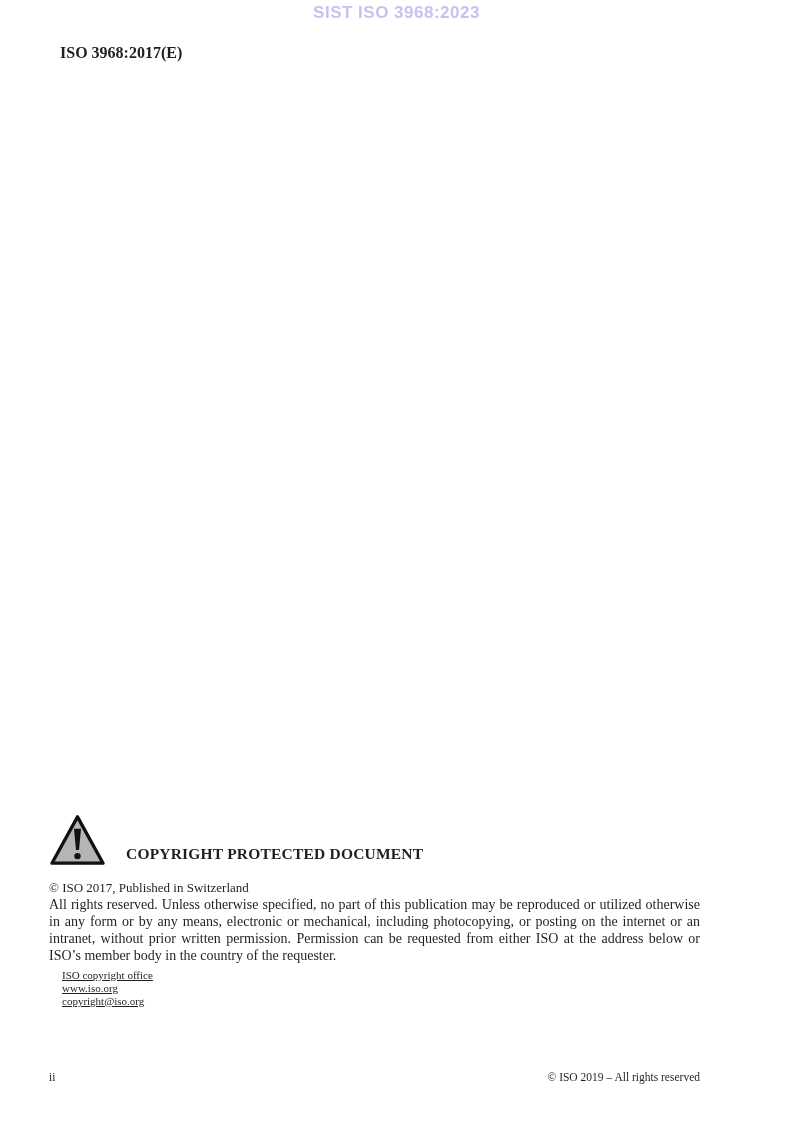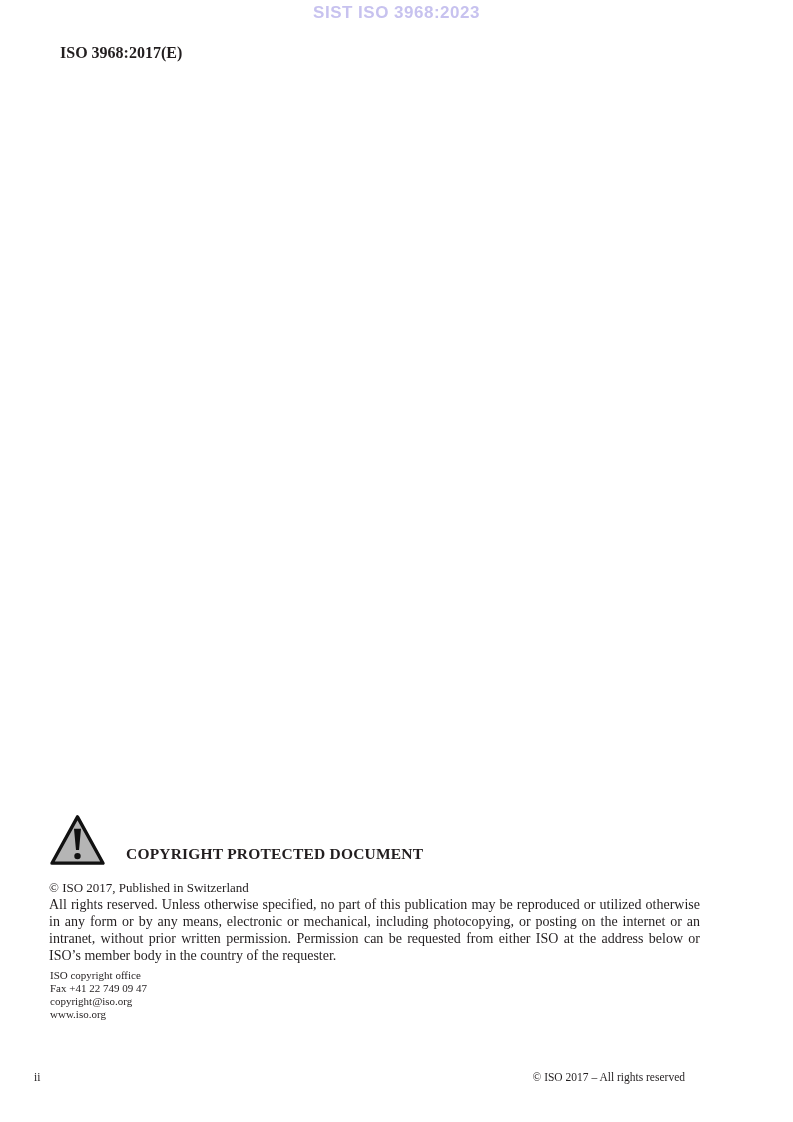--- a/index.html
+++ b/index.html
@@ -36,26 +36,26 @@
   .copyright-heading {
     font-weight: bold; font-size: 15.5px; letter-spacing: 0.2px;
     margin-left: 20px; padding-bottom: 4px;
   }
   .publish-line { margin-top: 13px; font-size: 13px; }
   .rights-paragraph {
     margin-top: 0; font-size: 14px; line-height: 17px;
     text-align: justify;
   }
   .address {
-    margin-top: 5px; margin-left: 1px;
-    font-size: 11px; line-height: 13px;
+    margin-top: 5px; margin-left: 13px;
+    font-size: 11px; line-height: 13px; text-decoration: underline;
   }
   .address div { white-space: pre; }
   .footer {
-    position: absolute; left: 34px; top: 1071px; width: 651px;
+    position: absolute; left: 49px; top: 1071px; width: 651px;
     display: flex; justify-content: space-between; align-items: baseline;
     font-size: 11.5px;
   }
 </style>
 </head>
 <body>
 
 <div class="page">
 
   <div class="watermark">SIST ISO 3968:2023</div>
@@ -72,25 +72,24 @@
       </svg>
       <div class="copyright-heading">COPYRIGHT PROTECTED DOCUMENT</div>
     </div>
 
     <div class="publish-line">©  ISO 2017, Published in Switzerland</div>
 
     <div class="rights-paragraph">All rights reserved. Unless otherwise specified, no part of this publication may be reproduced or utilized otherwise in any form or by any means, electronic or mechanical, including photocopying, or posting on the internet or an intranet, without prior written permission. Permission can be requested from either ISO at the address below or ISO’s member body in the country of the requester.</div>
 
     <div class="address">
       <div>ISO copyright office</div>
-      <div>Fax +41 22 749 09 47</div>
+      <div>www.iso.org</div>
       <div>copyright@iso.org</div>
-      <div>www.iso.org</div>
     </div>
 
   </div>
 
   <div class="footer">
     <span>ii</span>
-    <span>© ISO 2017 – All rights reserved</span>
+    <span>© ISO 2019 – All rights reserved</span>
   </div>
 
 </div>
 
 </body></html>

